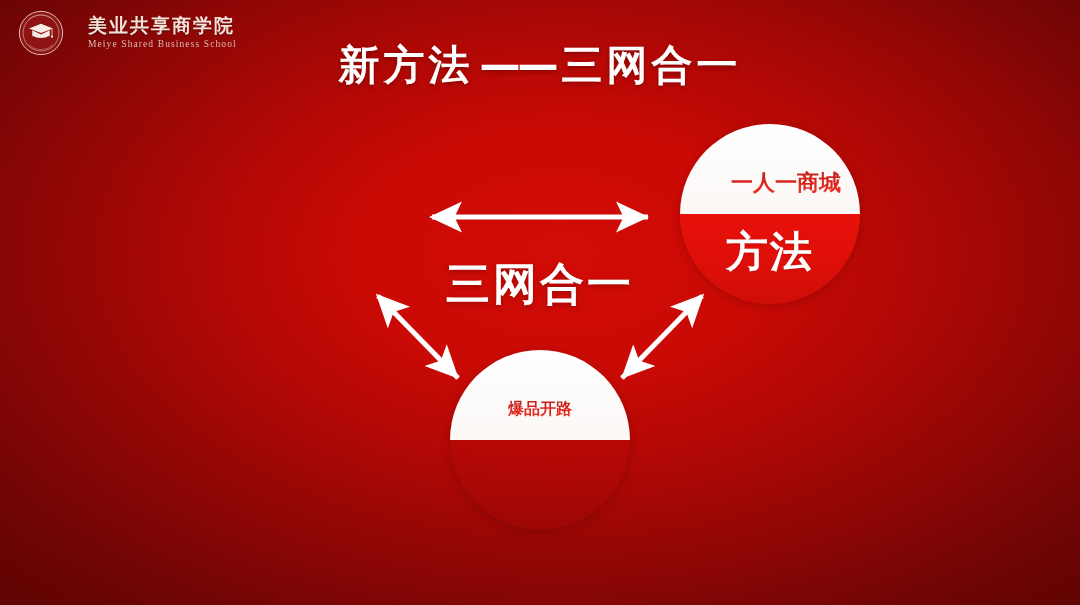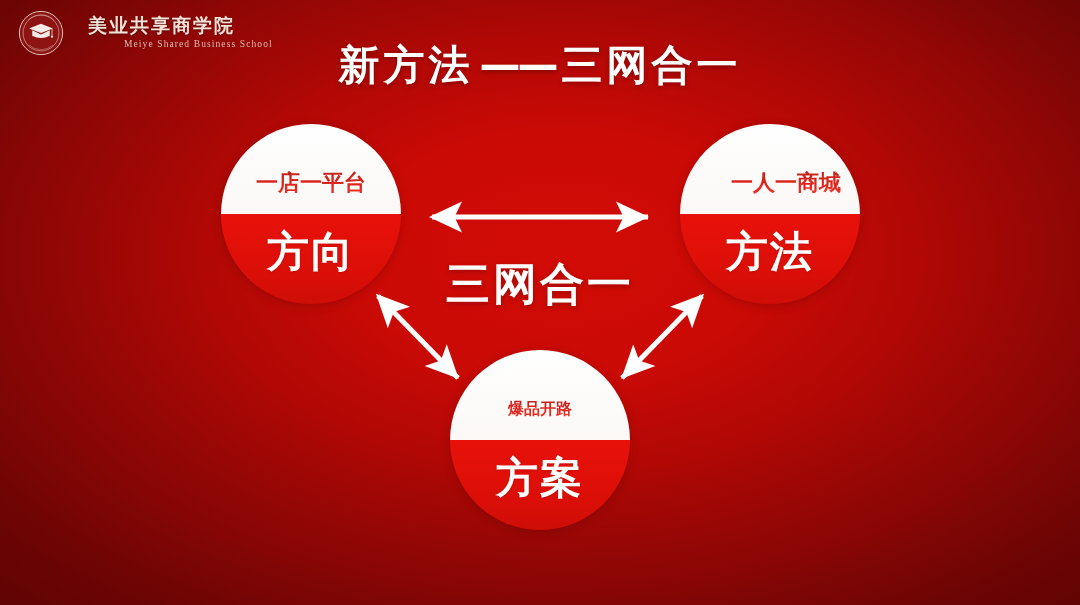--- a/index.html
+++ b/index.html
@@ -64,21 +64,20 @@
     color: #f2e2d8;
     letter-spacing: 2px;
     text-shadow: 0 1px 1px rgba(0,0,0,0.35);
   }
   .logo-en {
     font-family: "Liberation Serif", serif;
     font-size: 9.5px;
     color: #dcbfb4;
     letter-spacing: 1.1px;
     margin-top: 5px;
-    margin-left: 36px;
   }
 
   
   .title {
     position: absolute;
     left: 0;
     right: 0;
     top: 38px;
     text-align: center;
     font-family: "DejaVu Sans", sans-serif;
@@ -224,40 +223,29 @@
       <line x1="378" y1="296" x2="458" y2="378" stroke="#ffffff" stroke-width="5" marker-start="url(#headB)" marker-end="url(#headA)"></line>
     </g>
 
     <g>
       <line x1="702" y1="296" x2="622" y2="378" stroke="#ffffff" stroke-width="5" marker-start="url(#headB)" marker-end="url(#headA)"></line>
     </g>
   </svg>
 
   <div class="center-label">三网合一</div>
 
-  <div class="node" id="node-direction">
-    <div class="half-top">
-      <span class="node-sub">一店一平台</span>
-    </div>
-    <div class="half-bottom">
-      <span class="node-main">方向</span>
-    </div>
-  </div>
 
   <div class="node" id="node-method">
     <div class="half-top">
       <span class="node-sub">一人一商城</span>
     </div>
     <div class="half-bottom">
       <span class="node-main">方法</span>
     </div>
   </div>
 
   <div class="node" id="node-plan">
     <div class="half-top">
       <span class="node-sub">爆品开路</span>
     </div>
-    <div class="half-bottom">
-      <span class="node-main">方案</span>
-    </div>
   </div>
 
 </div>
 
 </body></html>

